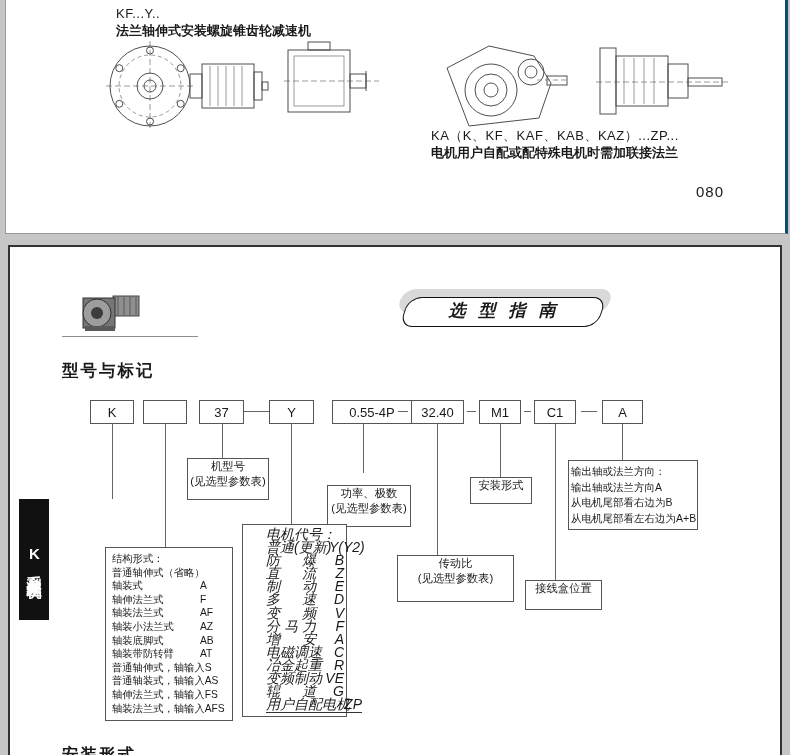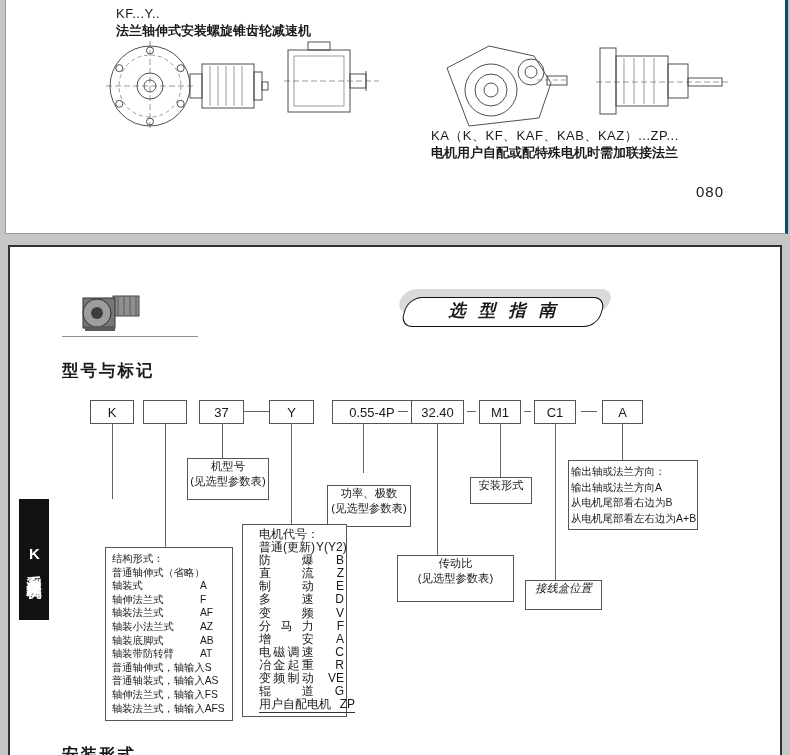--- a/index.html
+++ b/index.html
@@ -44,21 +44,21 @@
   .vline{position:absolute;width:0;border-left:1px solid #666;}
   .hline{position:absolute;height:0;border-top:1px solid #666;}
 
   .co{position:absolute;border:1px solid #555;background:#fff;box-sizing:border-box;}
   .co.center{display:flex;flex-direction:column;align-items:center;
              font-size:11.3px;line-height:15px;text-align:center;}
   #co-structure{padding:4px 6px 2px 6px;font-size:10.3px;line-height:13.6px;}
   .srow{display:flex;white-space:nowrap;}
   .slabel{flex:1;}
   .scode{width:26px;text-align:left;}
-  #co-motor{padding:3px 2px 2px 16px;font-size:12px;line-height:13.1px;}
+  #co-motor{padding:3px 2px 2px 23px;font-size:14px;line-height:13.1px;font-style:italic;}
   .mrow{display:flex;align-items:baseline;white-space:nowrap;}
   .mlabel{display:inline-block;width:62px;text-align:justify;text-align-last:justify;margin-right:1px;}
   .mlabel.nojust{text-align-last:left;}
   .mcode{display:inline-block;width:33px;text-align:right;}
   .mrow.last{border-bottom:1px solid #333;width:96px;padding-bottom:1px;}
   #co-direction{padding:3px 2px;font-size:10.5px;line-height:15.5px;}
   .drow{display:flex;justify-content:flex-start;white-space:nowrap;}
 </style>
 </head>
 <body>
@@ -327,19 +327,19 @@
           <span class="mlabel">用户自配电机</span>
           <span class="mcode">ZP</span>
         </div>
     </div>
 
     <div class="co center" style="left:387px;top:308px;width:117px;height:47px;">
       <div>传动比</div>
       <div>(见选型参数表)</div>
     </div>
 
-    <div class="co center" style="left:515px;top:333px;width:77px;height:30px;font-style:italic;">
+    <div class="co center" style="left:515px;top:333px;width:77px;height:30px;">
       <div>接线盒位置</div>
     </div>
 
     <div class="h1" style="left:52px;top:497px;">安装形式</div>
   </div>
 </div>
 
 </body></html>

